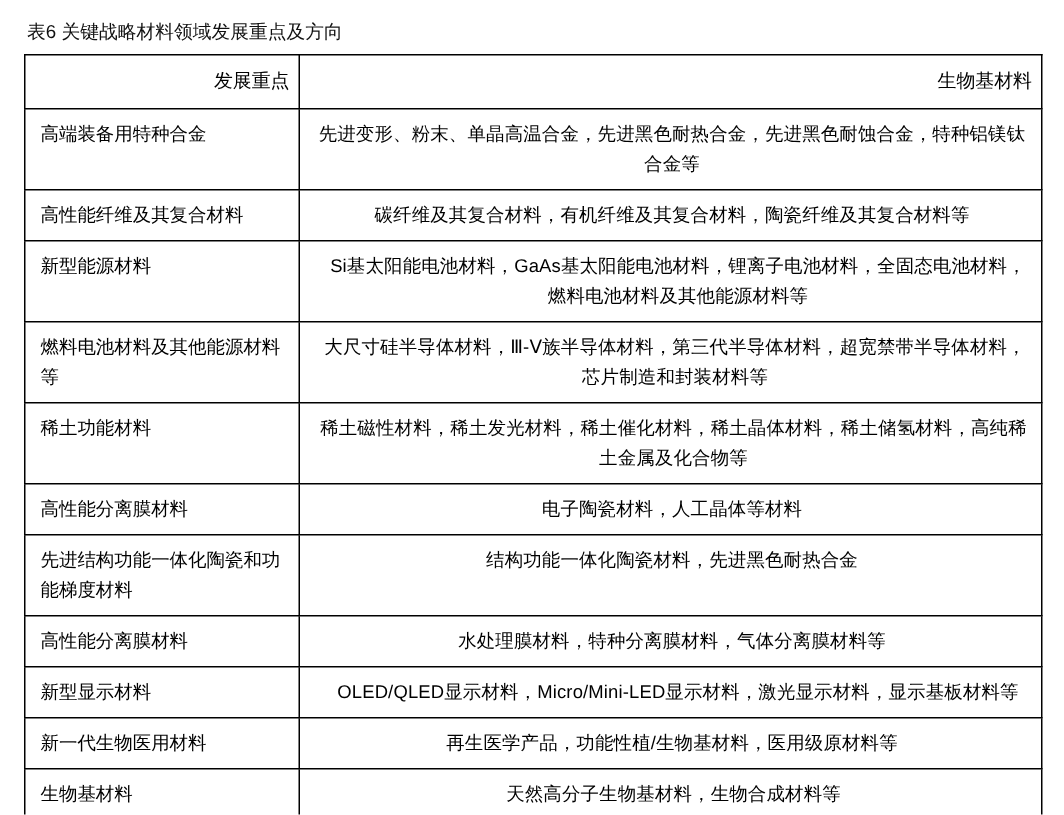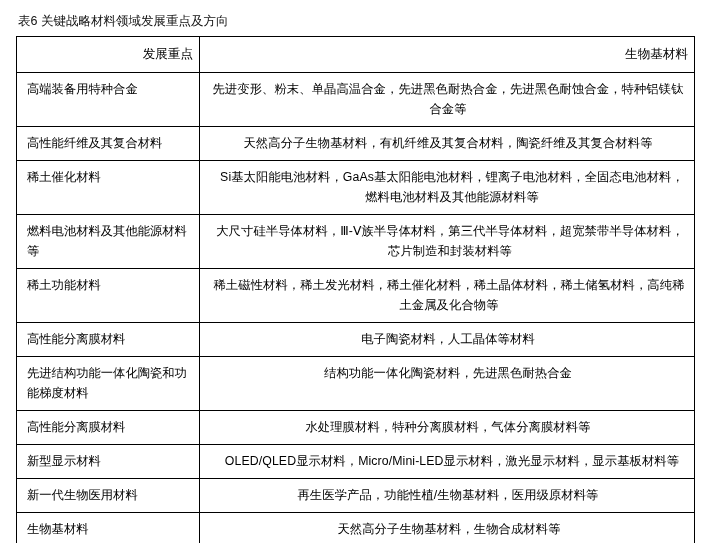--- a/index.html
+++ b/index.html
@@ -85,24 +85,24 @@
         <th>生物基材料</th>
       </tr>
     </thead>
     <tbody>
       <tr data-row="0">
         <td class="focus">高端装备用特种合金</td>
         <td class="direction">先进变形、粉末、单晶高温合金，先进黑色耐热合金，先进黑色耐蚀合金，特种铝镁钛合金等</td>
       </tr>
       <tr data-row="1">
         <td class="focus">高性能纤维及其复合材料</td>
-        <td class="direction">天然高分子生物基材料，有机纤维及其复合材料，陶瓷纤维及其复合材料等</td>
+        <td class="direction">碳纤维及其复合材料，有机纤维及其复合材料，陶瓷纤维及其复合材料等</td>
       </tr>
       <tr data-row="2">
-        <td class="focus">稀土催化材料</td>
+        <td class="focus">新型能源材料</td>
         <td class="direction">Si基太阳能电池材料，GaAs基太阳能电池材料，锂离子电池材料，全固态电池材料，燃料电池材料及其他能源材料等</td>
       </tr>
       <tr data-row="3">
         <td class="focus">燃料电池材料及其他能源材料等</td>
         <td class="direction">大尺寸硅半导体材料，Ⅲ-Ⅴ族半导体材料，第三代半导体材料，超宽禁带半导体材料，芯片制造和封装材料等</td>
       </tr>
       <tr data-row="4">
         <td class="focus">稀土功能材料</td>
         <td class="direction">稀土磁性材料，稀土发光材料，稀土催化材料，稀土晶体材料，稀土储氢材料，高纯稀土金属及化合物等</td>
       </tr>

